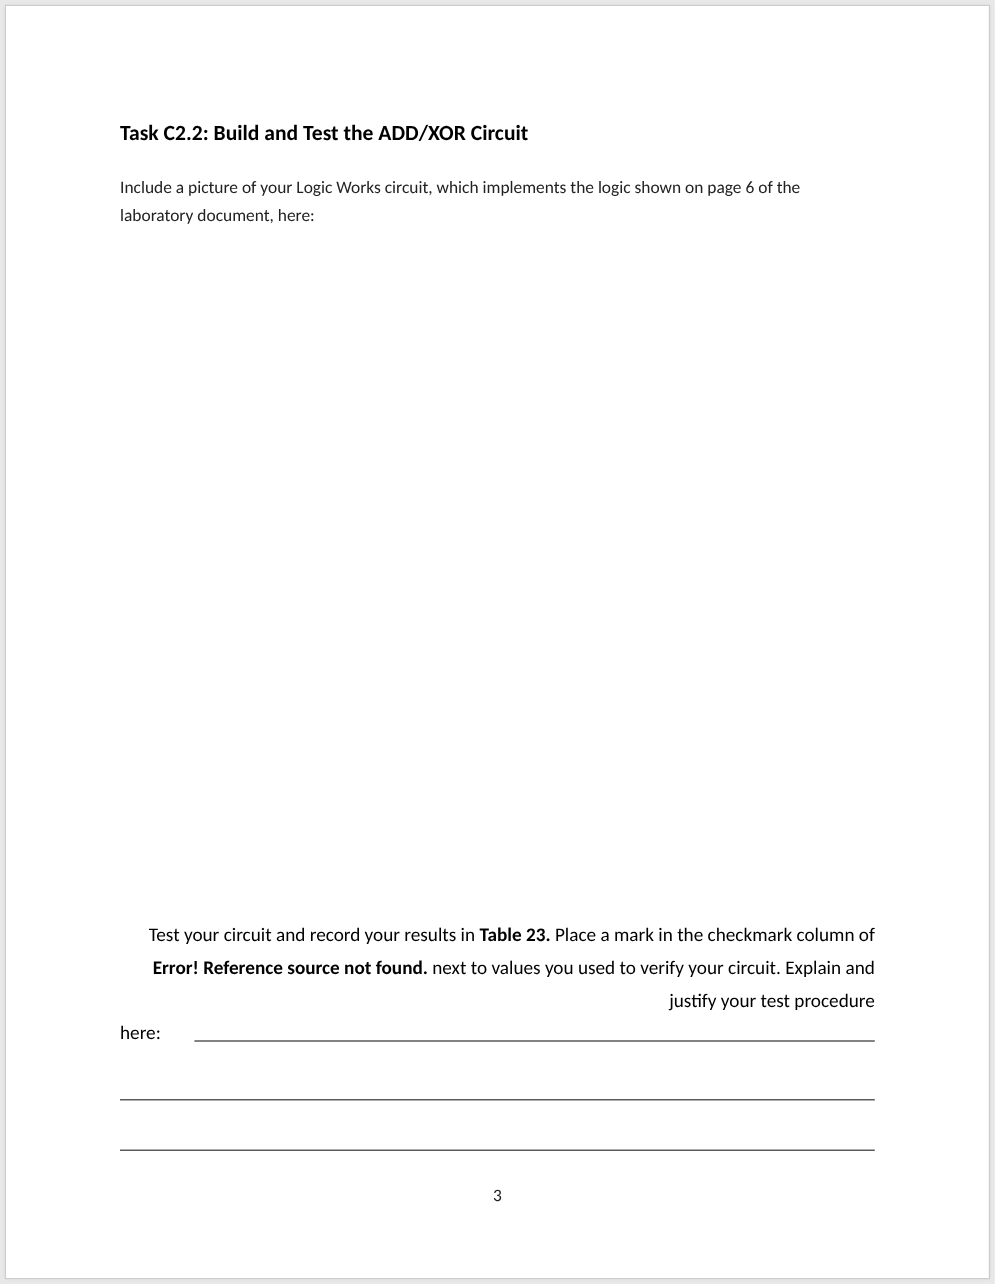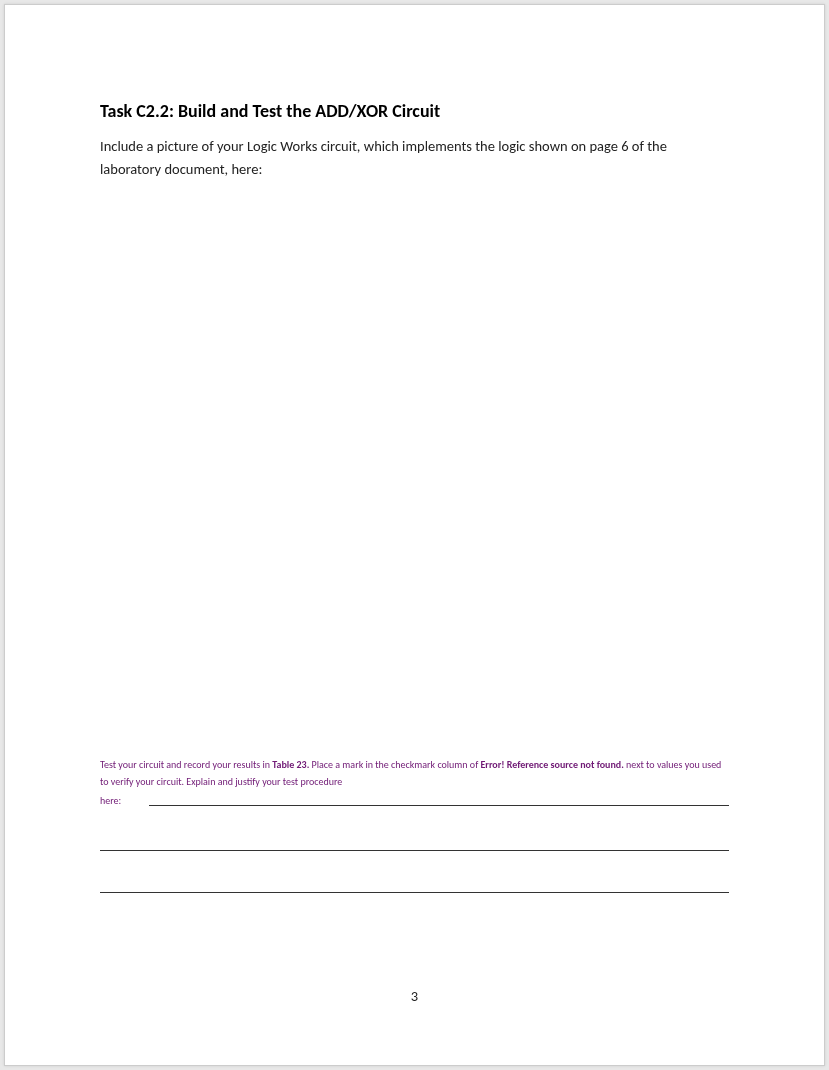--- a/index.html
+++ b/index.html
@@ -20,38 +20,39 @@
       background: #ffffff;
       border: 1px solid #ccc;
       box-shadow: 0 0 3px rgba(0,0,0,0.1);
       padding: 95px 95px 60px 95px;
       position: relative;
     }
     .heading {
       font-size: 18px;
       font-weight: bold;
       color: #000;
-      margin-bottom: 12px;
+      margin-bottom: 22px;
       line-height: 1.3;
     }
     .body-text {
       font-size: 14.5px;
       color: #222;
       line-height: 1.55;
     }
     .intro {
       margin-bottom: 16px;
     }
     .spacer-large {
       height: 560px;
     }
     .instructions {
-      font-size: 10px;
-      color: #701a75;
+      font-size: 16px;
+      color: #000000;
       line-height: 1.7;
+      text-align: right;
     }
     .bold {
       font-weight: bold;
     }
     .line-row {
       border-bottom: 1px solid #333;
       height: 24px;
       margin-top: 18px;
     }
     .page-number {

